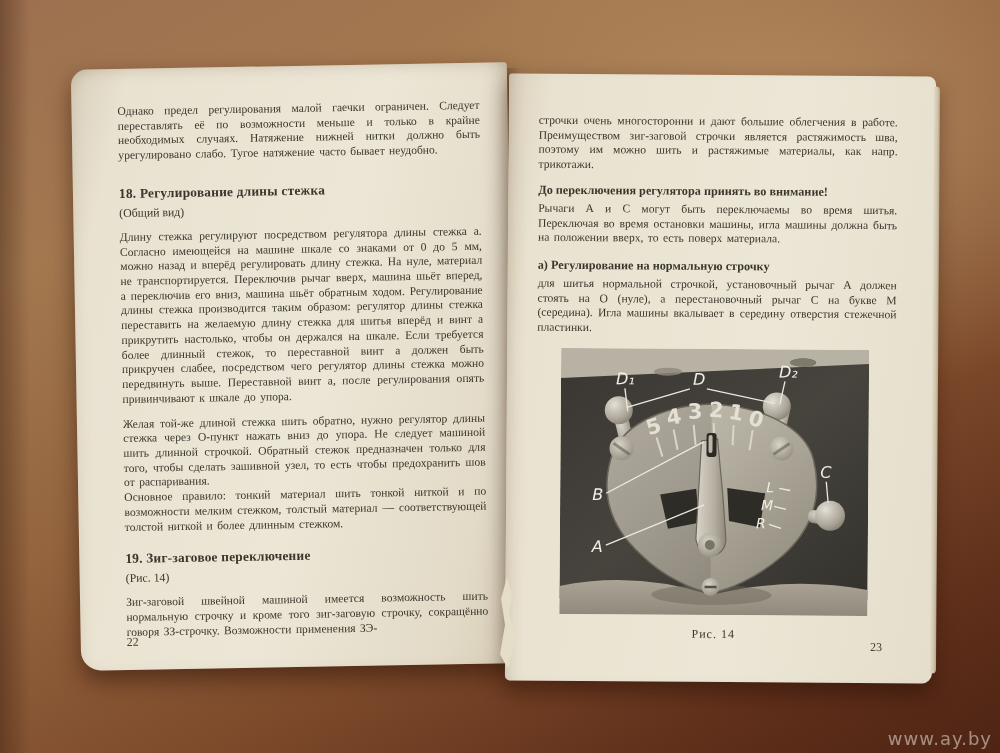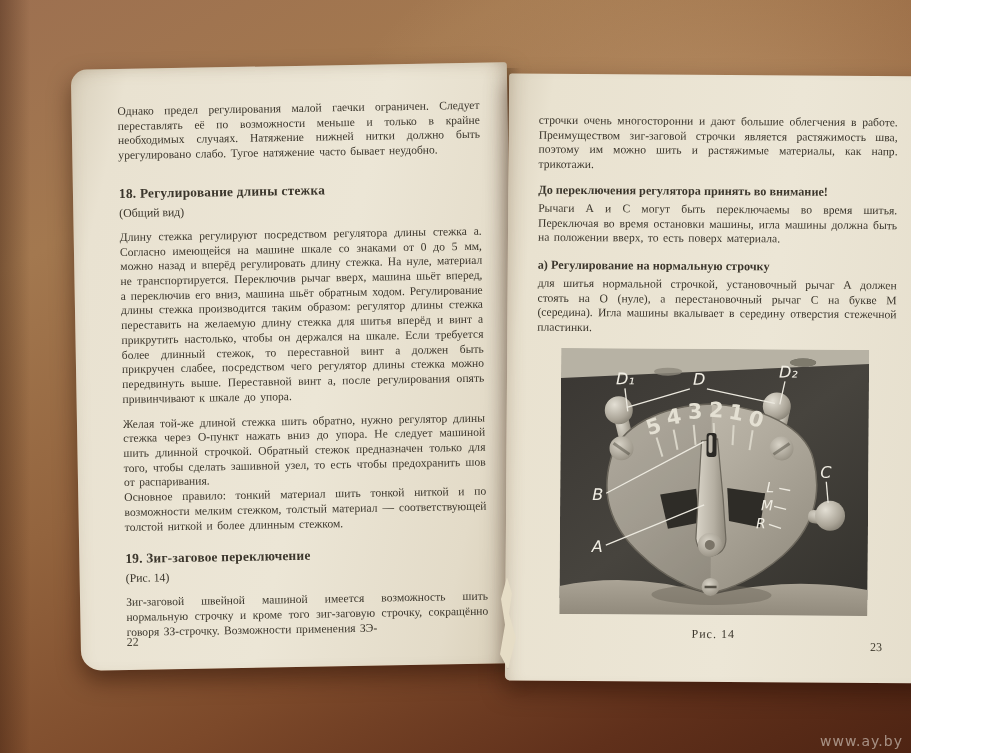--- a/index.html
+++ b/index.html
@@ -1,17 +1,17 @@
 <!DOCTYPE html>
 <html><head>
 <meta charset="utf-8">
 <style>
   html,body{margin:0;padding:0;}
   .scene{
-    position:relative;width:911px;height:753px;overflow:hidden;
+    position:relative;width:1000px;height:753px;overflow:hidden;
     background:
       radial-gradient(ellipse 560px 360px at 80% 20%, rgba(221,186,140,.45), rgba(0,0,0,0) 70%),
       linear-gradient(152deg,#9d7050 0%,#a3784f 22%,#93643e 45%,#7c492a 68%,#60301b 86%,#4e2413 100%);
     font-family:"Liberation Serif", serif;
   }
   .scene::before{content:"";position:absolute;left:0;top:0;width:30px;height:100%;
     background:linear-gradient(90deg,rgba(40,15,5,.35),rgba(0,0,0,0));}
   .page{position:absolute;color:#3b362c;}
   .page-left{
     left:76px;top:66px;width:436px;height:601px;
@@ -41,21 +41,21 @@
   p.tight{margin:0 0 10px 0;font-size:11.6px;line-height:1.27;word-spacing:1.5px;}
   h2.sect{margin:22px 0 4px 0;font-size:13.4px;font-weight:bold;letter-spacing:.2px;}
   .subline{font-size:11.8px;margin:0 0 10px 0;}
   h3.notice{margin:10px 0 4px 0;font-size:12.2px;font-weight:bold;}
   .pagenum{position:absolute;font-size:12px;color:#464134;}
   .pagenum-left{left:46px;bottom:20px;}
   .pagenum-right{right:50px;bottom:28px;margin-top:12px;}
   figure.fig{margin:12px 0 0 24px;width:308px;}
   .figcap{font-size:12px;text-align:center;margin-top:8px;letter-spacing:1px;color:#3b362c;}
   .watermark{position:absolute;right:8px;bottom:4px;font-family:"DejaVu Sans",sans-serif;
-    font-size:14px;color:rgba(235,230,220,.55);letter-spacing:1px;}
+    font-size:18px;color:rgba(235,230,220,.55);letter-spacing:1px;}
   svg text{font-family:"DejaVu Sans",sans-serif;}
 </style>
 </head>
 <body>
 
 <div class="scene">
 
   <div class="gutter"></div>
 
   <div class="page page-left">

